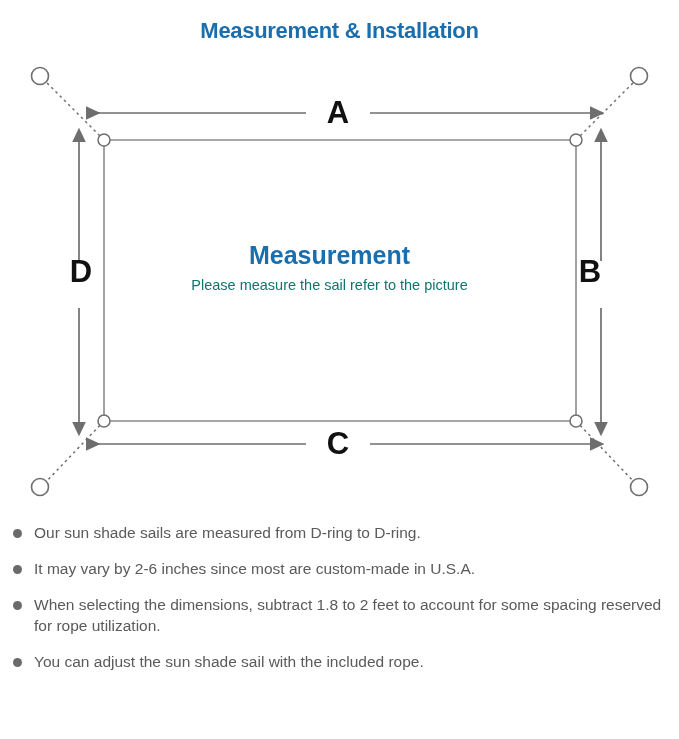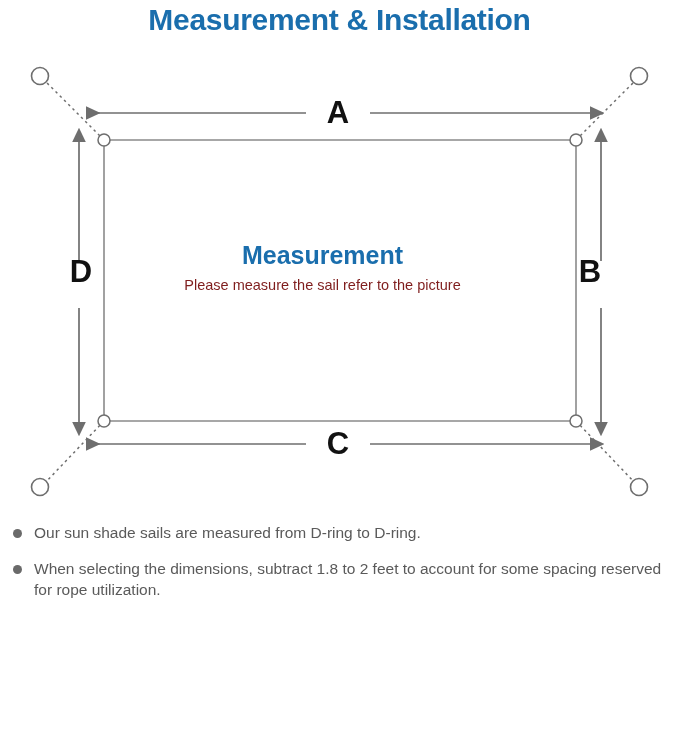--- a/index.html
+++ b/index.html
@@ -11,25 +11,25 @@
     width: 679px;
     height: 739px;
     position: relative;
     font-family: "Liberation Sans", sans-serif;
     overflow: hidden;
   }
 
   
   #title {
     position: absolute;
-    top: 0px;
+    top: 11px;
     left: 0;
     width: 679px;
     text-align: center;
-    font-size: 30px;
+    font-size: 22px;
     font-weight: bold;
     color: #1a6ead;
     letter-spacing: -0.3px;
     line-height: 40px;
     white-space: nowrap;
   }
 
   
   #diagram-wrap {
     position: absolute;
@@ -56,36 +56,36 @@
     white-space: nowrap;
   }
   #letter-a { left: 316px; top: 51px;  width: 44px; }
   #letter-c { left: 316px; top: 382px; width: 44px; }
   #letter-b { left: 572px; top: 210px; width: 36px; }
   #letter-d { left:  63px; top: 210px; width: 36px; }
 
   
   #center-label {
     position: absolute;
-    left: 0;
+    left: 7px;
     top: 193px;
     width: 645px;
     text-align: center;
     pointer-events: none;
   }
   #center-title {
     font-size: 25px;
     font-weight: bold;
     color: #1a6ead;
     line-height: 32px;
     white-space: nowrap;
   }
   #center-sub {
     font-size: 14.5px;
-    color: #7f1d1d;
+    color: #0f766e;
     line-height: 22px;
     margin-top: 3px;
     white-space: nowrap;
   }
 
   
   #notes {
     position: absolute;
     left: 0;
     top: 522px;
@@ -172,15 +172,23 @@
   </div>
 </div>
 
 <div id="notes">
   <div class="note-row">
     <span class="note-bullet"></span>
     <span class="note-text">Our sun shade sails are measured from D-ring to D-ring.</span>
   </div>
   <div class="note-row">
     <span class="note-bullet"></span>
+    <span class="note-text">It may vary by 2-6 inches since most are custom-made in U.S.A.</span>
+  </div>
+  <div class="note-row">
+    <span class="note-bullet"></span>
     <span class="note-text">When selecting the dimensions, subtract 1.8 to 2 feet to account for some spacing reserved for rope utilization.</span>
+  </div>
+  <div class="note-row">
+    <span class="note-bullet"></span>
+    <span class="note-text">You can adjust the sun shade sail with the included rope.</span>
   </div>
 </div>
 
 </body></html>

